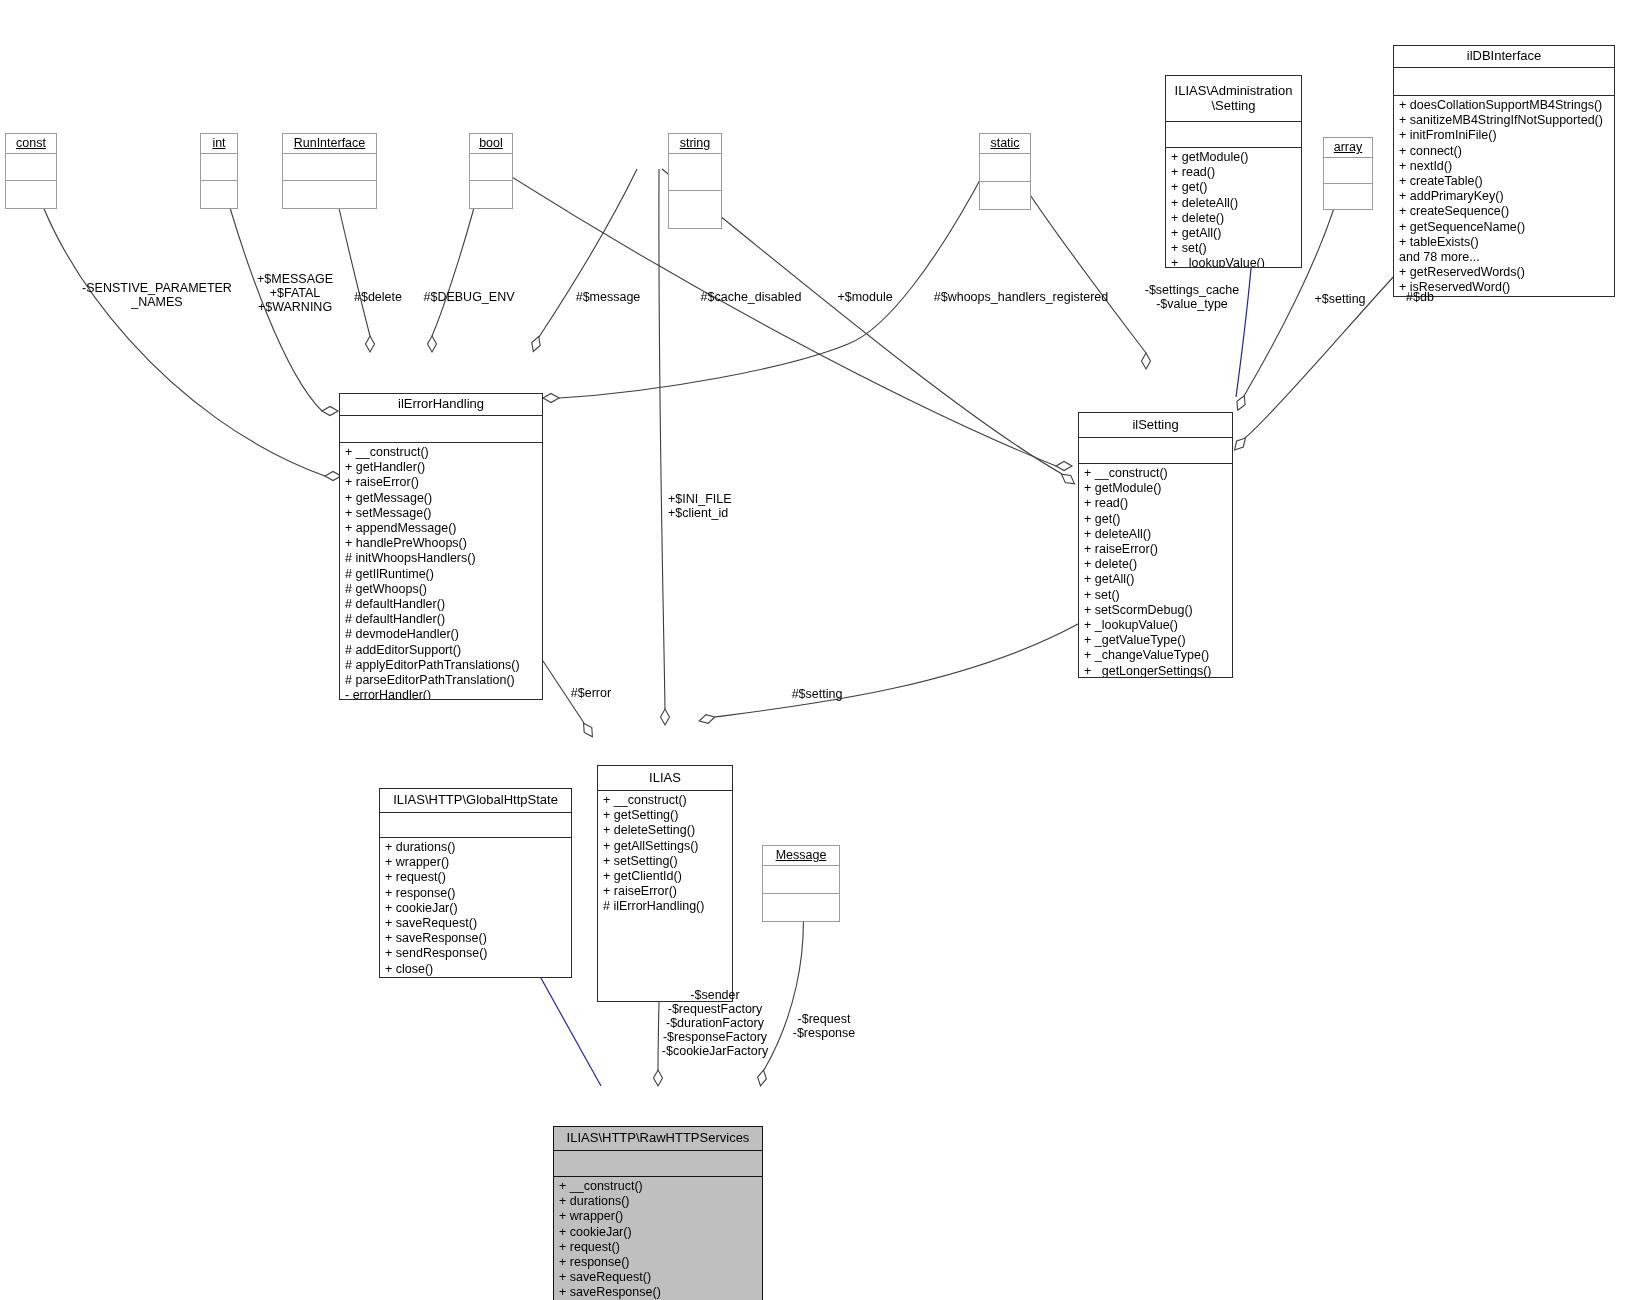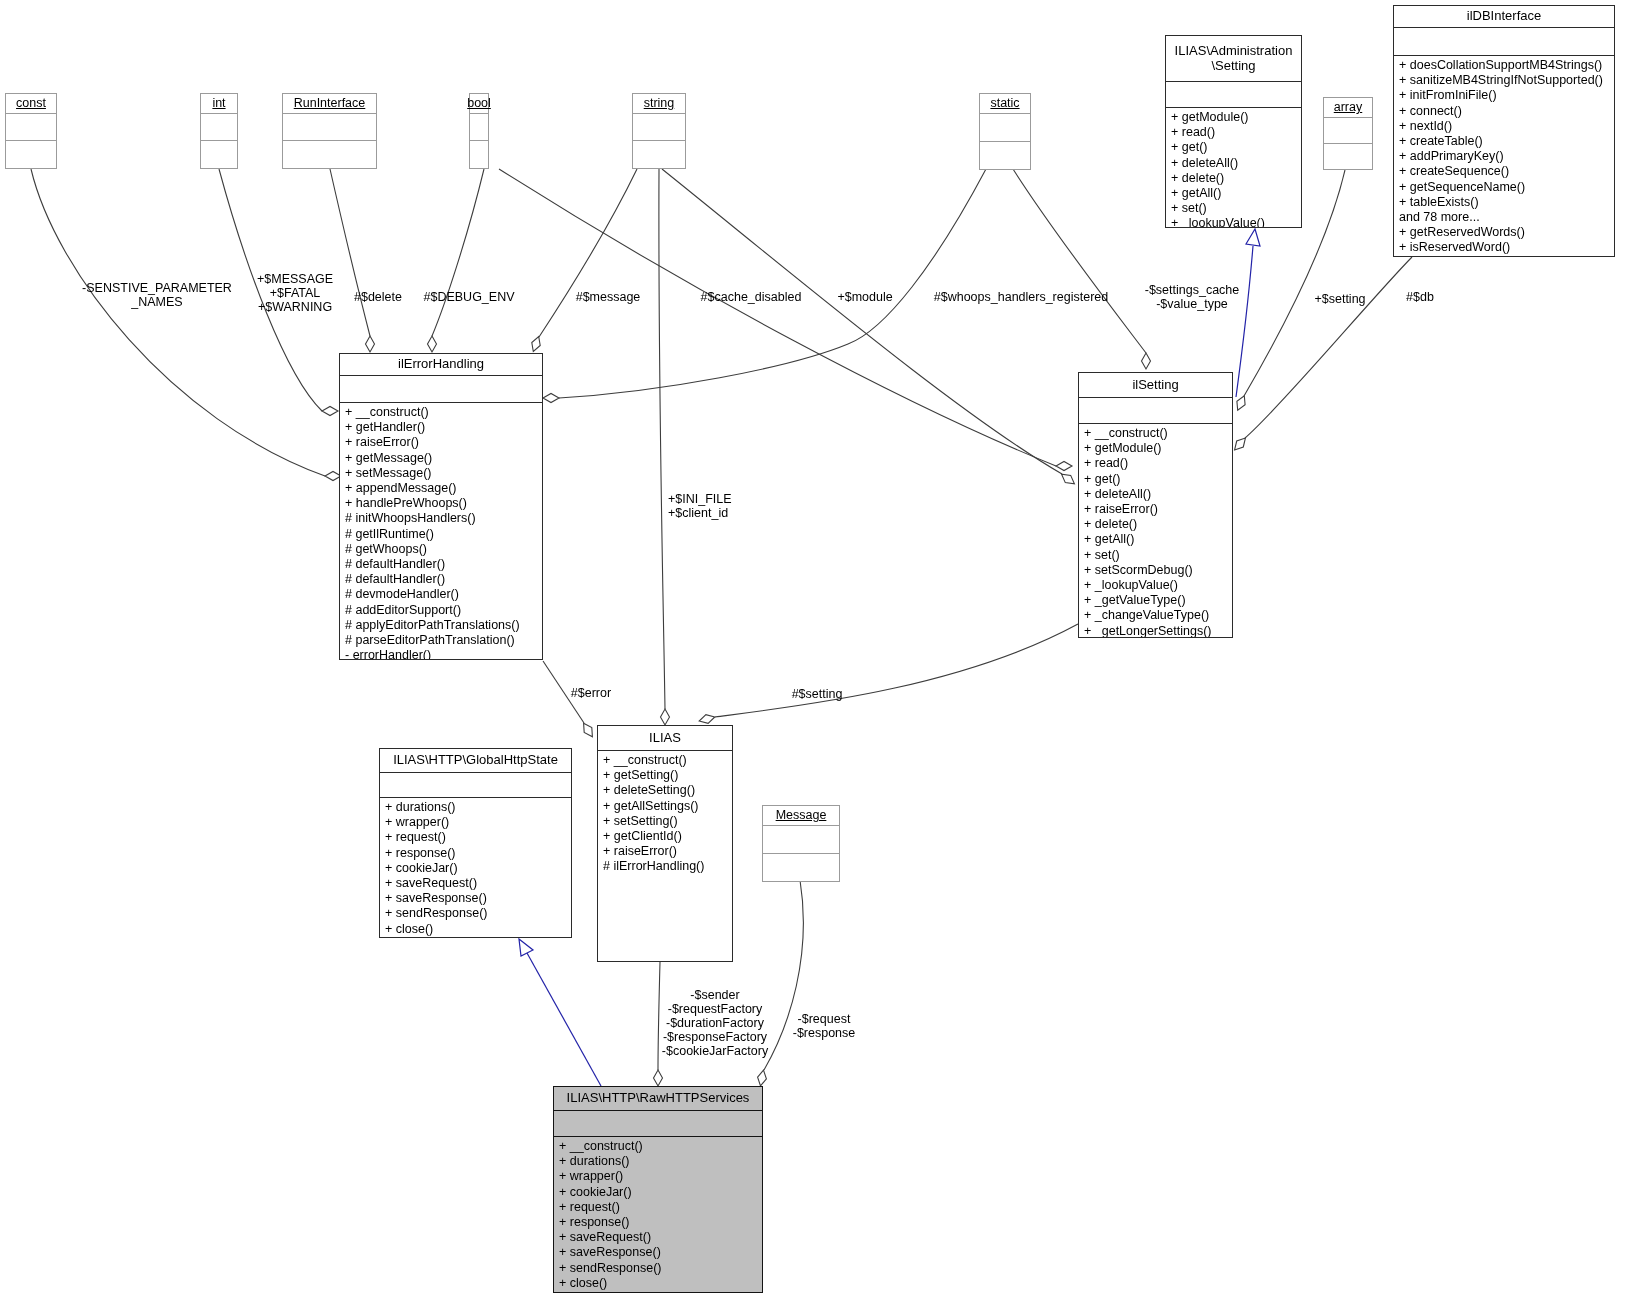--- a/index.html
+++ b/index.html
@@ -1,20 +1,20 @@
 <!DOCTYPE html>
 <html><head>
 <meta charset="utf-8">
 <style>
   html,body{margin:0;padding:0;background:#ffffff;}
   #canvas{position:relative;width:1652px;height:1300px;background:#ffffff;overflow:hidden;
           font-family:"Liberation Sans","DejaVu Sans",sans-serif;color:#000;}
   svg.edges{position:absolute;left:0;top:0;z-index:1;}
   .uml{position:absolute;z-index:2;box-sizing:border-box;background:#ffffff;
-       border:1px solid #2b2b2b;display:flex;flex-direction:column;}
+       border:1px solid #2b2b2b;display:flex;flex-direction:column;margin-top:40px;}
   .uml .t{flex:0 0 auto;display:flex;align-items:center;justify-content:center;
           text-align:center;font-size:13px;line-height:14.5px;white-space:pre-line;
           border-bottom:1px solid #2b2b2b;padding:2px 3px;box-sizing:border-box;}
   .uml .a{flex:0 0 auto;border-bottom:1px solid #2b2b2b;box-sizing:border-box;padding:2px 5px;}
   .uml .m{flex:1 1 auto;box-sizing:border-box;padding:2px 5px;overflow:hidden;}
   .member{font-size:12.5px;line-height:15.2px;white-space:nowrap;}
   .uml.small{border:1px solid #9b9b9b;}
   .uml.small .t{border-bottom:1px solid #9b9b9b;font-size:12.5px;text-decoration:underline;}
   .uml.small .r{flex:1 1 auto;border-bottom:1px solid #9b9b9b;}
   .uml.small .r:last-child{border-bottom:none;}
@@ -84,26 +84,26 @@
   <div class="uml small" style="left:200px;top:93px;width:38px;height:76px">
     <div class="t">int</div>
     <div class="r"></div>
     <div class="r"></div>
   </div>
   <div class="uml small" style="left:282px;top:93px;width:95px;height:76px">
     <div class="t">RunInterface</div>
     <div class="r"></div>
     <div class="r"></div>
   </div>
-  <div class="uml small" style="left:469px;top:93px;width:20px;height:76px">
+  <div class="uml small" style="left:469px;top:93px;width:44px;height:76px">
     <div class="t">bool</div>
     <div class="r"></div>
     <div class="r"></div>
   </div>
-  <div class="uml small" style="left:632px;top:93px;width:54px;height:76px">
+  <div class="uml small" style="left:668px;top:93px;width:54px;height:96px">
     <div class="t">string</div>
     <div class="r"></div>
     <div class="r"></div>
   </div>
   <div class="uml small" style="left:979px;top:93px;width:52px;height:77px">
     <div class="t">static</div>
     <div class="r"></div>
     <div class="r"></div>
   </div>
   <div class="uml small" style="left:1323px;top:97px;width:50px;height:73px">

